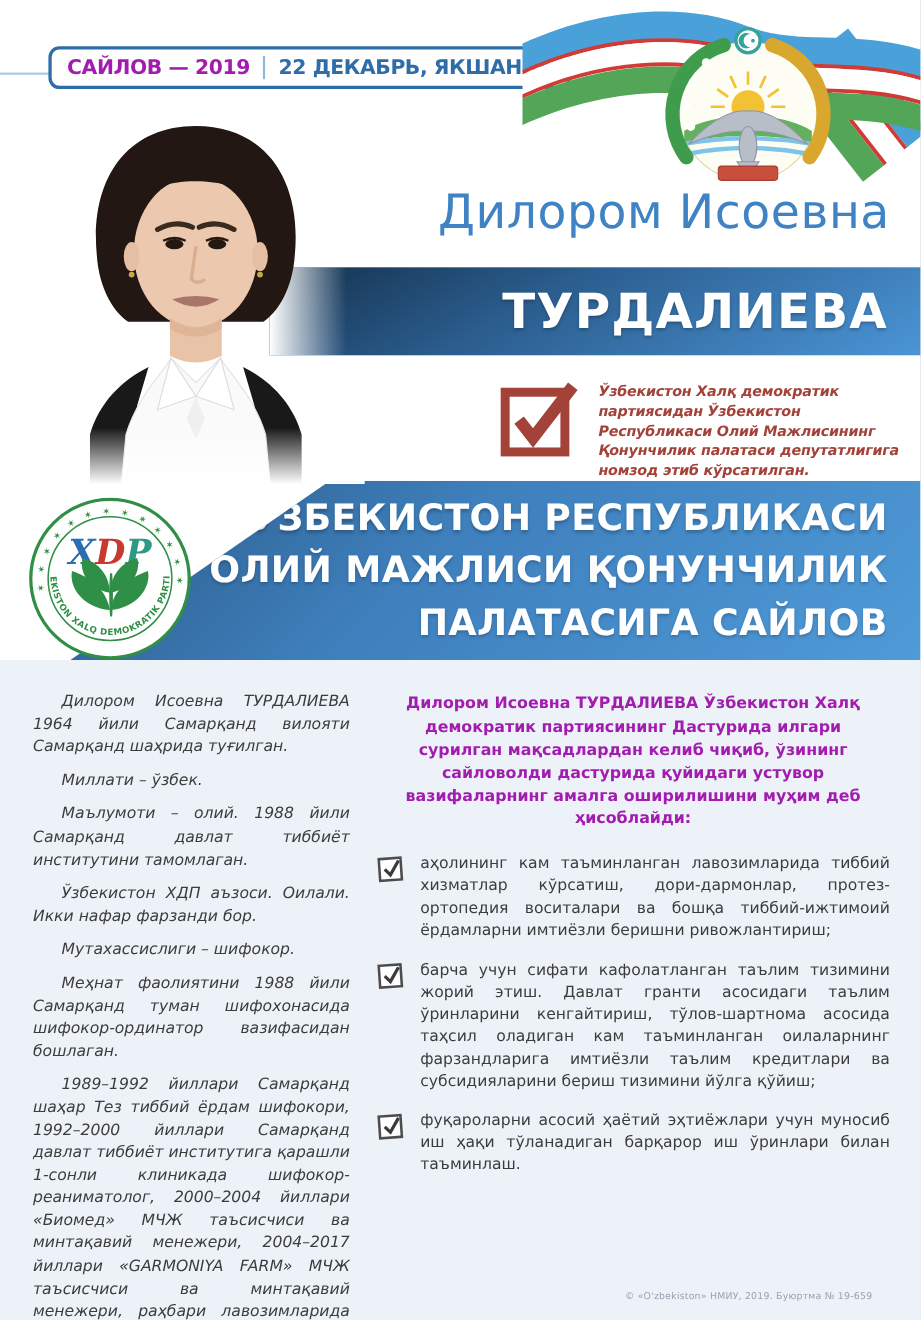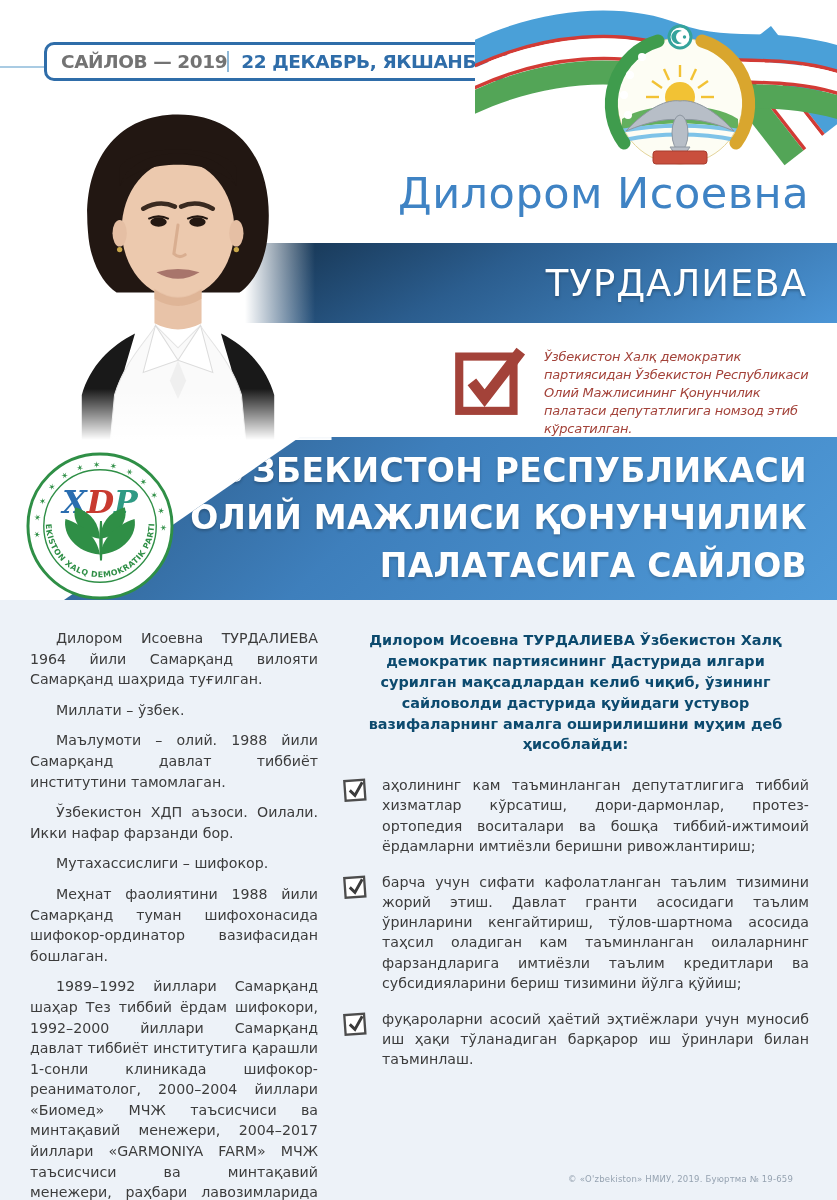--- a/index.html
+++ b/index.html
@@ -9,45 +9,45 @@
     font-family:"DejaVu Sans","Liberation Sans",sans-serif;
   }
   
   .decor-line{position:absolute;top:66px;left:0;width:527px;height:2px;background:#a9cbe3;z-index:1;}
   .date-badge{
     position:absolute;top:42px;left:44px;z-index:2;background:#fff;
     border:3px solid #2f6da9;border-radius:10px;
     display:flex;align-items:center;gap:0;padding:6px 14px;
   }
   .date-badge .seg{font-weight:bold;font-size:18.5px;letter-spacing:-0.4px;white-space:nowrap;}
-  .date-badge .seg.left{color:#737373;}
+  .date-badge .seg.left{color:#a21caf;padding-right:12px;}
   .date-badge .seg.right{color:#2f6da9;padding-left:12px;border-left:2px solid #8fb9d8;}
   
   .flag-wrap{position:absolute;top:0;right:0;width:362px;height:170px;z-index:2;}
   
   .portrait{position:absolute;top:92px;left:22px;width:312px;height:348px;z-index:4;}
   
   .first-name{
     position:absolute;top:168px;right:28px;z-index:3;
     color:#3f83c4;font-weight:normal;font-size:43px;letter-spacing:0.5px;white-space:nowrap;
   }
   .surname-banner{
     position:absolute;top:243px;left:245px;right:0;height:80px;z-index:3;
     background:linear-gradient(150deg,#14304b 0%,#2b5d8e 40%,#4b95d6 100%);
     display:flex;align-items:center;justify-content:flex-end;padding-right:30px;box-sizing:border-box;
   }
   .surname-banner .fade{position:absolute;left:0;top:0;bottom:0;width:70px;
     background:linear-gradient(90deg,#ffffff 0%,rgba(255,255,255,0) 100%);}
-  .surname{color:#ffffff;font-weight:normal;font-size:37px;letter-spacing:1px;white-space:nowrap;
+  .surname{color:#ffffff;font-weight:bold;font-size:44px;letter-spacing:1px;white-space:nowrap;
     text-shadow:0 2px 3px rgba(0,0,0,.25);margin-left:31px;}
   
   .nomination{position:absolute;top:342px;left:452px;right:16px;z-index:3;display:flex;gap:16px;align-items:flex-start;}
   .nomination svg{flex:none;}
   .nomination .note{
-    color:#a34239;font-weight:normal;font-style:italic;font-size:13px;line-height:1.38;
+    color:#a34239;font-weight:bold;font-style:italic;font-size:13px;line-height:1.38;
     letter-spacing:-0.2px;margin-top:6px;
   }
   
   .election-banner{
     position:absolute;top:437px;left:0;right:0;height:163px;z-index:1;
     background:linear-gradient(135deg,#29547f 0%,#3e7fbc 45%,#4f9ad8 100%);
     clip-path:polygon(300px 0%,100% 0%,100% 100%,64px 100%);
   }
   .election-title{
     position:absolute;right:30px;top:50%;transform:translateY(-50%);
@@ -55,24 +55,24 @@
     white-space:pre-line;letter-spacing:0.3px;text-shadow:0 2px 3px rgba(0,0,0,.22);
   }
   .party-logo{position:absolute;top:452px;left:26px;width:148px;height:148px;z-index:3;}
   
   .content{
     position:absolute;top:600px;left:0;right:0;bottom:0;background:#edf2f8;
     padding:28px 28px 0 30px;box-sizing:border-box;display:flex;gap:24px;
     color:#3c3c3c;
   }
   .bio-col{flex:none;width:288px;}
-  .bio-col p{margin:0 0 10px;font-size:14.2px;line-height:1.45;text-align:justify;text-indent:26px;}
+  .bio-col p{margin:0 0 10px;font-size:14.2px;line-height:1.45;text-align:justify;text-indent:26px;font-style:italic;}
   .program-col{flex:1;min-width:0;}
   .program-intro{
-    margin:2px 4px 20px;font-weight:bold;text-align:center;color:#0c4a6e;
+    margin:2px 4px 20px;font-weight:bold;text-align:center;color:#a21caf;
     font-size:14.4px;line-height:1.45;
   }
   .program-item{display:flex;gap:13px;margin-bottom:16px;align-items:flex-start;}
   .program-item svg{flex:none;margin-top:1px;}
   .program-item p{margin:0;font-size:14.2px;line-height:1.42;text-align:justify;}
   .imprint{position:absolute;bottom:16px;right:44px;font-size:8.5px;color:#96a3b1;letter-spacing:.2px;}
 </style>
 </head>
 <body>
 
@@ -258,21 +258,21 @@
 
 
 
       <div class="program-item">
         <svg width="27" height="27" viewBox="0 0 28 28" aria-hidden="true">
           <g transform="rotate(-4 14 14)">
             <rect x="3" y="4.5" width="20.5" height="20.5" fill="#ffffff" stroke="#4c4c4c" stroke-width="2.4"></rect>
             <path d="M8,14.5 L13,20 L21.5,7" stroke="#3b3b3b" stroke-width="3" fill="none"></path>
           </g>
         </svg>
-        <p>аҳолининг кам таъминланган депутатлигига тиббий хизматлар кўрсатиш, дори-дармонлар, протез-ортопедия воситалари ва бошқа тиббий-ижтимоий ёрдамларни имтиёзли беришни ривожлантириш;</p>
+        <p>аҳолининг кам таъминланган лавозимларида тиббий хизматлар кўрсатиш, дори-дармонлар, протез-ортопедия воситалари ва бошқа тиббий-ижтимоий ёрдамларни имтиёзли беришни ривожлантириш;</p>
       </div>
 
       <div class="program-item">
         <svg width="27" height="27" viewBox="0 0 28 28" aria-hidden="true">
           <g transform="rotate(-4 14 14)">
             <rect x="3" y="4.5" width="20.5" height="20.5" fill="#ffffff" stroke="#4c4c4c" stroke-width="2.4"></rect>
             <path d="M8,14.5 L13,20 L21.5,7" stroke="#3b3b3b" stroke-width="3" fill="none"></path>
           </g>
         </svg>
         <p>барча учун сифати кафолатланган таълим тизимини жорий этиш. Давлат гранти асосидаги таълим ўринларини кенгайтириш, тўлов-шартнома асосида таҳсил оладиган кам таъминланган оилаларнинг фарзандларига имтиёзли таълим кредитлари ва субсидияларини бериш тизимини йўлга қўйиш;</p>

